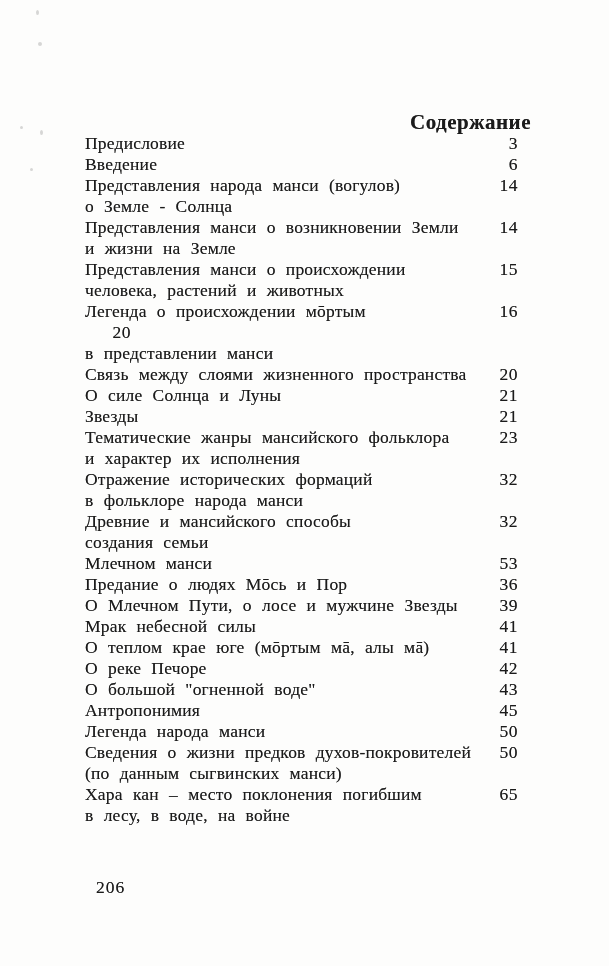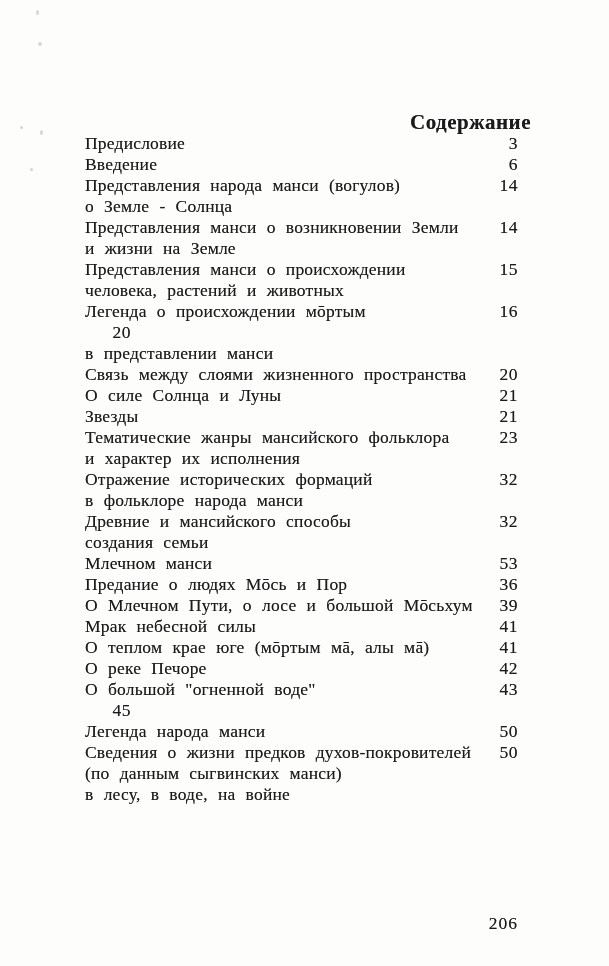--- a/index.html
+++ b/index.html
@@ -54,27 +54,26 @@
   .row .p {
     flex: 0 0 auto;
     min-width: 46px;
     text-align: right;
     word-spacing: normal;
     letter-spacing: 0.5px;
   }
   .page-footer {
     position: absolute;
     top: 877px;
-    left: 85px;
+    left: 96px;
     width: 433px;
-    text-align: right;
+    text-align: left;
     font-size: 17.5px;
     letter-spacing: 1px;
     text-shadow: 0 0 0.5px rgba(0,0,0,0.5);
-    margin-top: 36px;
   }
   .speck {
     position: absolute;
     background: rgba(40,40,40,0.18);
     border-radius: 50%;
   }
 </style>
 </head>
 <body>
 
@@ -170,55 +169,60 @@
       </div>
       <div class="row">
         <span class="t">Млечном манси</span>
         <span class="p">53</span>
       </div>
       <div class="row">
         <span class="t">Предание о людях Мōсь и Пор</span>
         <span class="p">36</span>
       </div>
       <div class="row">
-        <span class="t">О Млечном Пути, о лосе и большой Мōсьхум</span>
+        <span class="t">О Млечном Пути, о лосе и мужчине Звезды</span>
         <span class="p">39</span>
       </div>
       <div class="row">
         <span class="t">Мрак небесной силы</span>
         <span class="p">41</span>
       </div>
       <div class="row">
         <span class="t">О теплом крае юге (мōртым мā, алы мā)</span>
         <span class="p">41</span>
       </div>
       <div class="row">
         <span class="t">О реке Печоре</span>
         <span class="p">42</span>
       </div>
       <div class="row">
         <span class="t">О большой "огненной воде"</span>
         <span class="p">43</span>
       </div>
       <div class="row">
+        <span class="t">Антропонимия</span>
         <span class="p">45</span>
       </div>
       <div class="row">
         <span class="t">Легенда народа манси</span>
         <span class="p">50</span>
       </div>
       <div class="row">
         <span class="t">Сведения о жизни предков духов-покровителей</span>
         <span class="p">50</span>
       </div>
       <div class="row">
         <span class="t">(по данным сыгвинских манси)</span>
         <span class="p"></span>
       </div>
       <div class="row">
+        <span class="t">Хара кан – место поклонения погибшим</span>
+        <span class="p">65</span>
+      </div>
+      <div class="row">
         <span class="t">в лесу, в воде, на войне</span>
         <span class="p"></span>
       </div>
     </div>
 
   <div class="page-footer">206</div>
 
 </div>
 
 </body></html>

